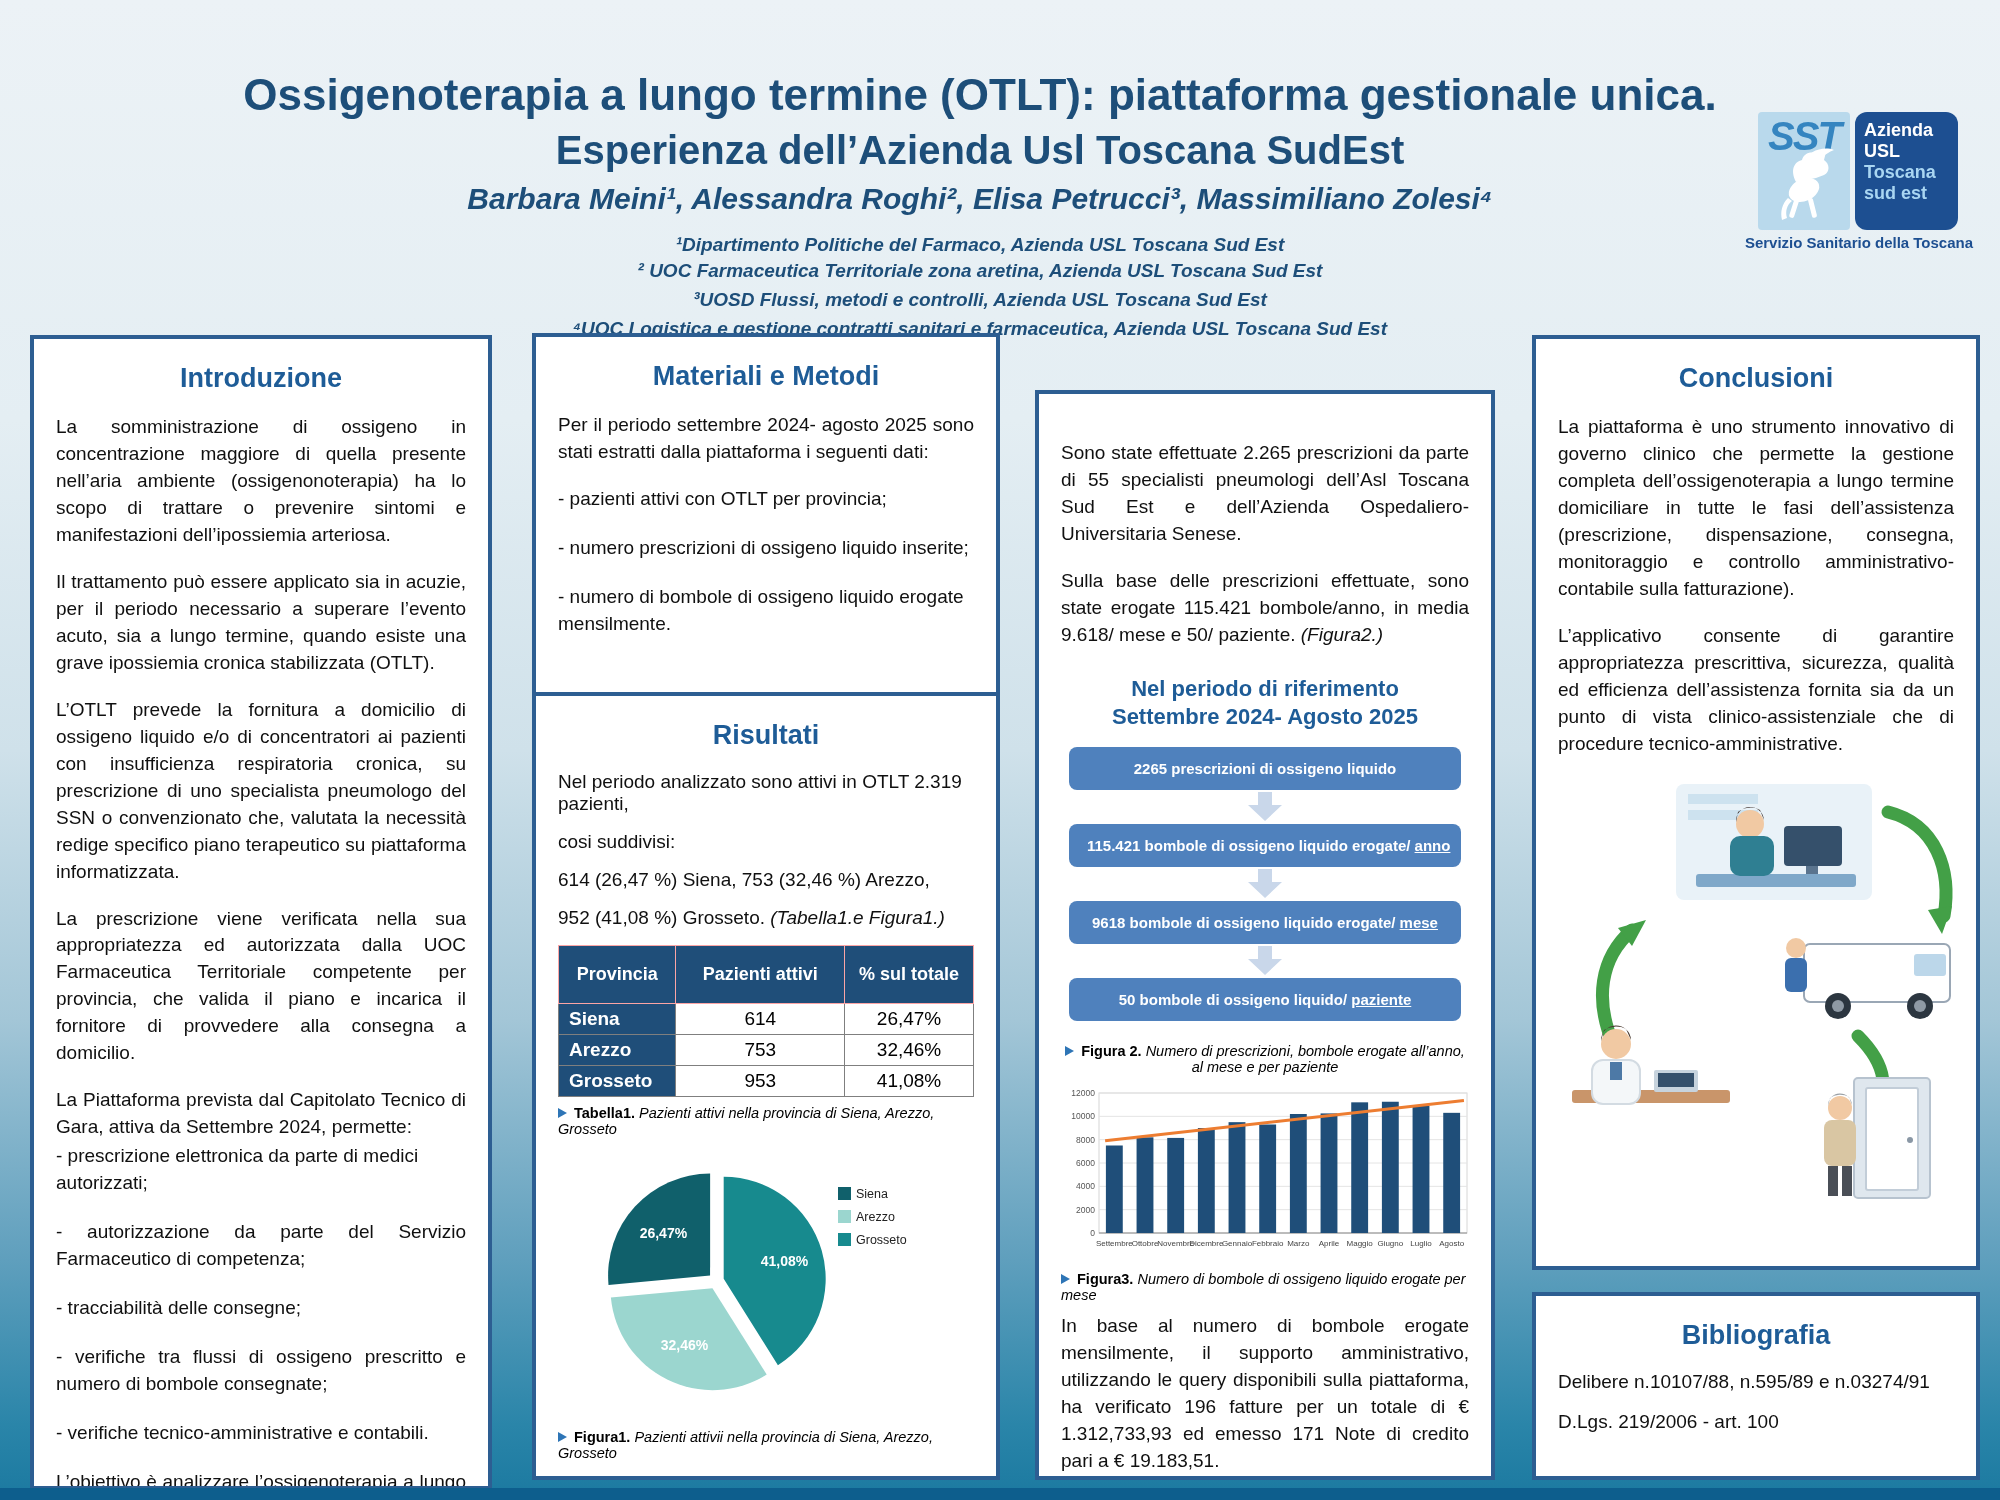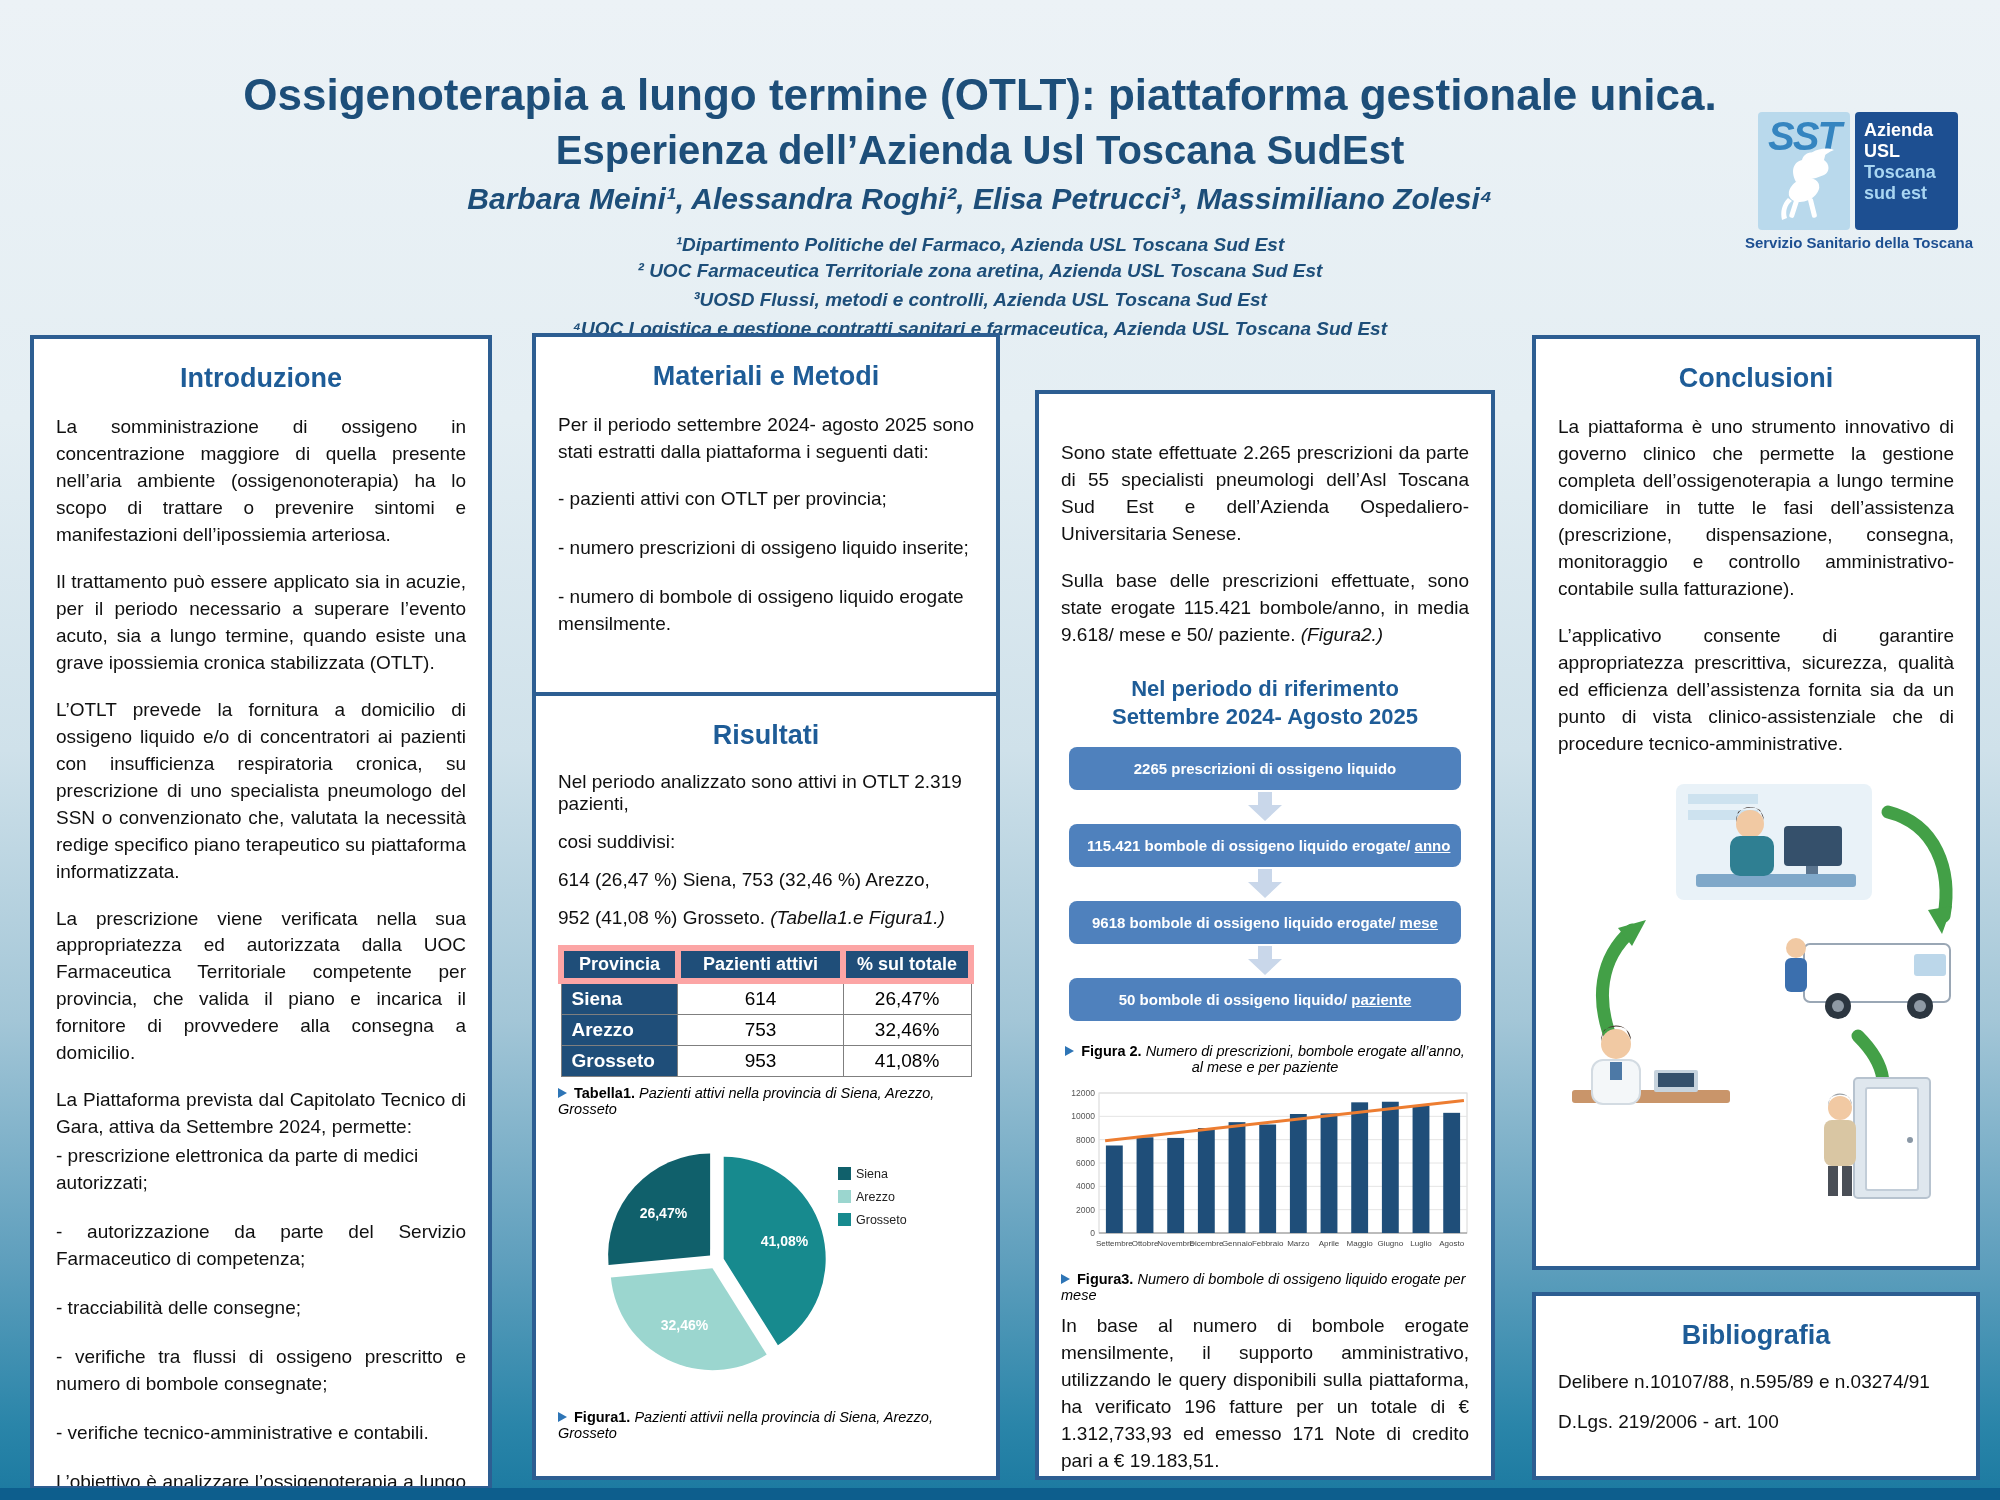--- a/index.html
+++ b/index.html
@@ -13,21 +13,21 @@
   .title2{position:absolute;top:128px;left:0;width:1960px;text-align:center;font-size:40px;font-weight:bold;color:#1d4e79;}
   .authors{position:absolute;top:182px;left:0;width:1960px;text-align:center;font-size:30px;font-weight:bold;font-style:italic;color:#1d4e79;}
   .affils{position:absolute;top:232px;left:0;width:1960px;text-align:center;color:#1d4e79;}
   .affil{font-size:19px;font-weight:bold;font-style:italic;line-height:26px;}
   .affil.sp{margin-top:3px;}
 
   
   .logo{position:absolute;top:112px;left:1758px;width:204px;height:152px;}
   .logo-left{position:absolute;left:0;top:0;width:92px;height:118px;background:#b9d9ec;border-radius:4px;overflow:hidden;}
   .logo-sst{position:absolute;left:0;top:2px;width:92px;text-align:center;font-size:40px;font-weight:bold;font-style:italic;color:#3585c0;letter-spacing:-2px;}
-  .logo-right{position:absolute;left:97px;top:0;width:103px;height:118px;background:#1d4f91;border-radius:4px;padding:8px 0 0 9px;box-sizing:border-box;}
+  .logo-right{position:absolute;left:97px;top:0;width:103px;height:118px;background:#1d4f91;border-radius:12px;padding:8px 0 0 9px;box-sizing:border-box;}
   .logo-line{font-size:18px;font-weight:bold;line-height:21px;color:#fff;}
   .logo-line.lt{color:#a9d6f2;}
   .logo-caption{position:absolute;left:-14px;top:122px;width:230px;font-size:15px;font-weight:bold;color:#1d4f91;text-align:center;}
 
   
   .panel{position:absolute;background:#fff;border:4px solid #2d5e92;box-sizing:border-box;padding:16px 22px;overflow:hidden;}
   .panel h2{margin:8px 0 20px;text-align:center;color:#1e5c97;font-size:27px;}
   .p-intro{left:30px;top:335px;width:462px;height:1155px;}
   .p-mat{left:532px;top:333px;width:468px;height:384px;}
   .p-ris{left:532px;top:692px;width:468px;height:788px;}
@@ -39,21 +39,21 @@
   .bt.tight{margin-bottom:2px;}
   .bt.list{margin:0 0 22px;}
   .bt.nj{text-align:left;}
 
   
   .rline{font-size:19px;color:#101010;margin:0 0 16px;text-align:left;}
   .iref{font-style:italic;}
 
   
   table.t1{border-collapse:collapse;margin:14px auto 8px;}
-  .t1 th{background:#1f4e79;color:#fff;font-size:18px;font-weight:bold;border:6px solid #fca5a5;padding:3px 10px;}
+  .t1 th{background:#1f4e79;color:#fff;font-size:18px;font-weight:bold;border:1px solid #fca5a5;padding:18px 10px;}
   .t1 td{border:1px solid #7f7f7f;font-size:19px;padding:4px 10px;text-align:center;background:#fff;}
   .t1 td.rowhead{background:#1f4e79;color:#fff;font-weight:bold;text-align:left;width:100px;}
   .t1 .c2{width:170px;} .t1 .c3{width:120px;}
 
   
   .cap{font-size:14.5px;color:#000;margin:6px 0 10px;text-align:left;}
   .cap .tri{display:inline-block;width:0;height:0;border-left:9px solid #2e75b6;border-top:5px solid transparent;border-bottom:5px solid transparent;margin-right:7px;}
   .cap b{} .cap i{font-style:italic;}
   .cap.center{text-align:center;}
 

